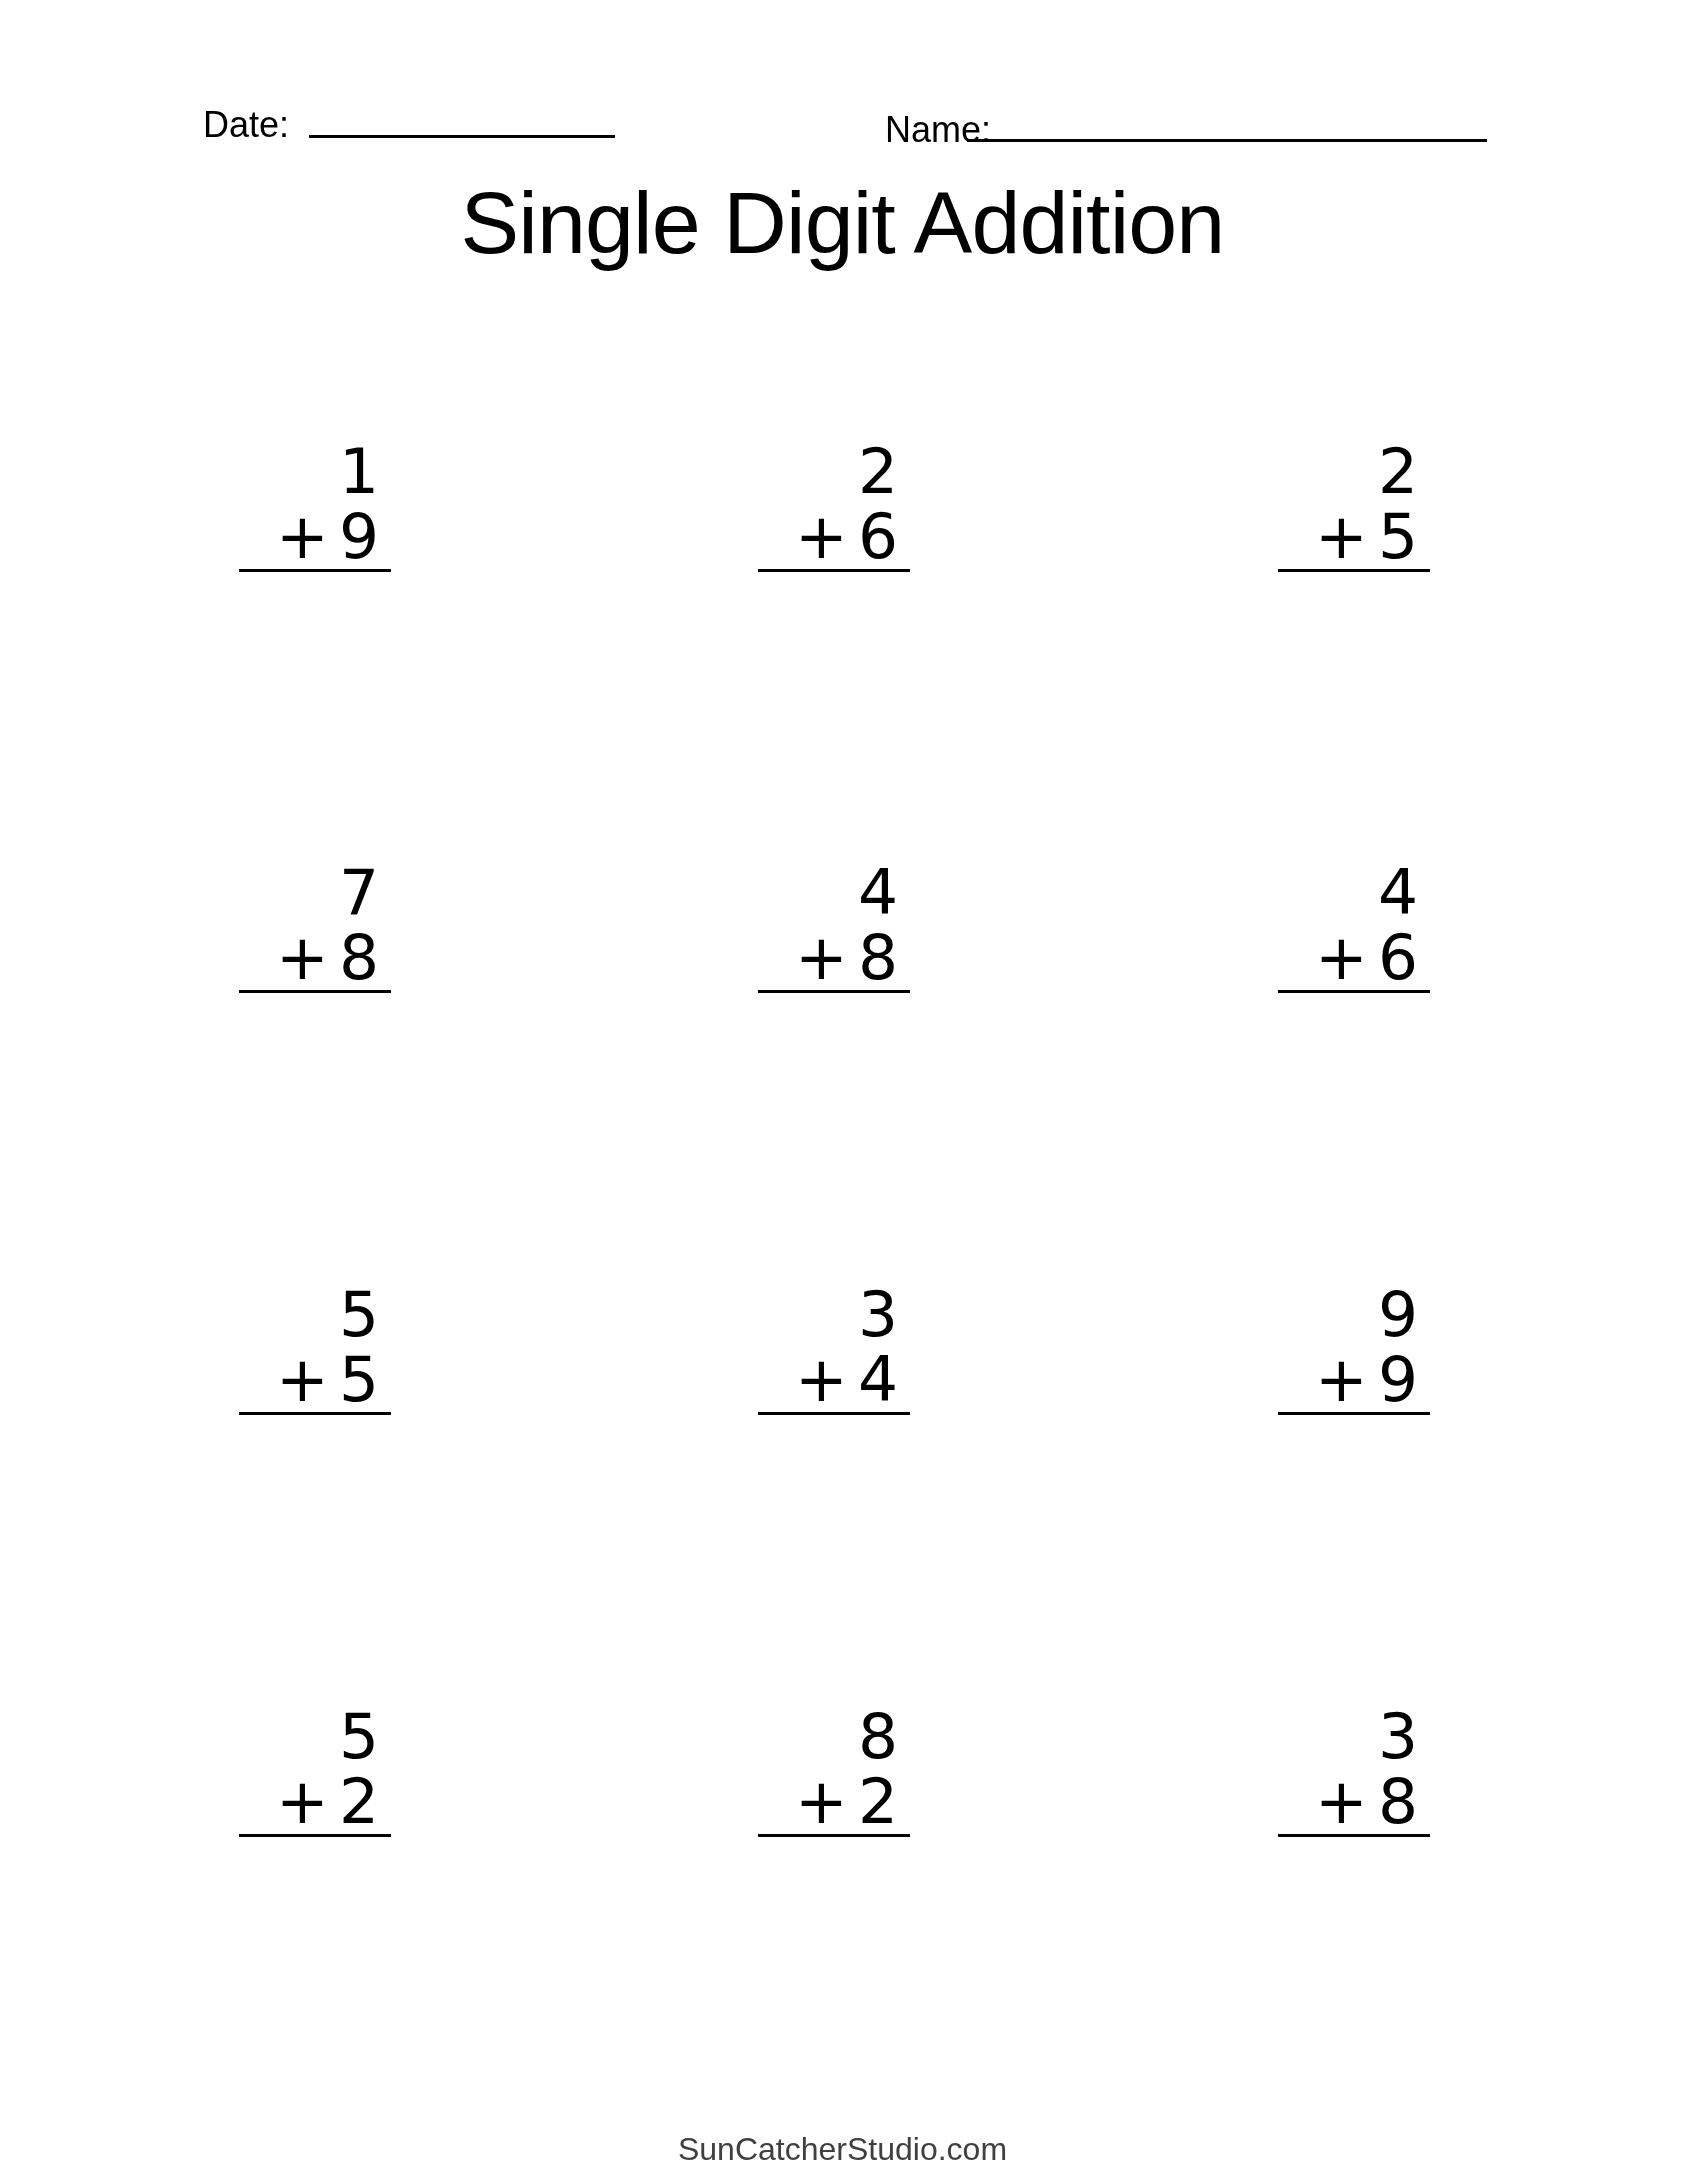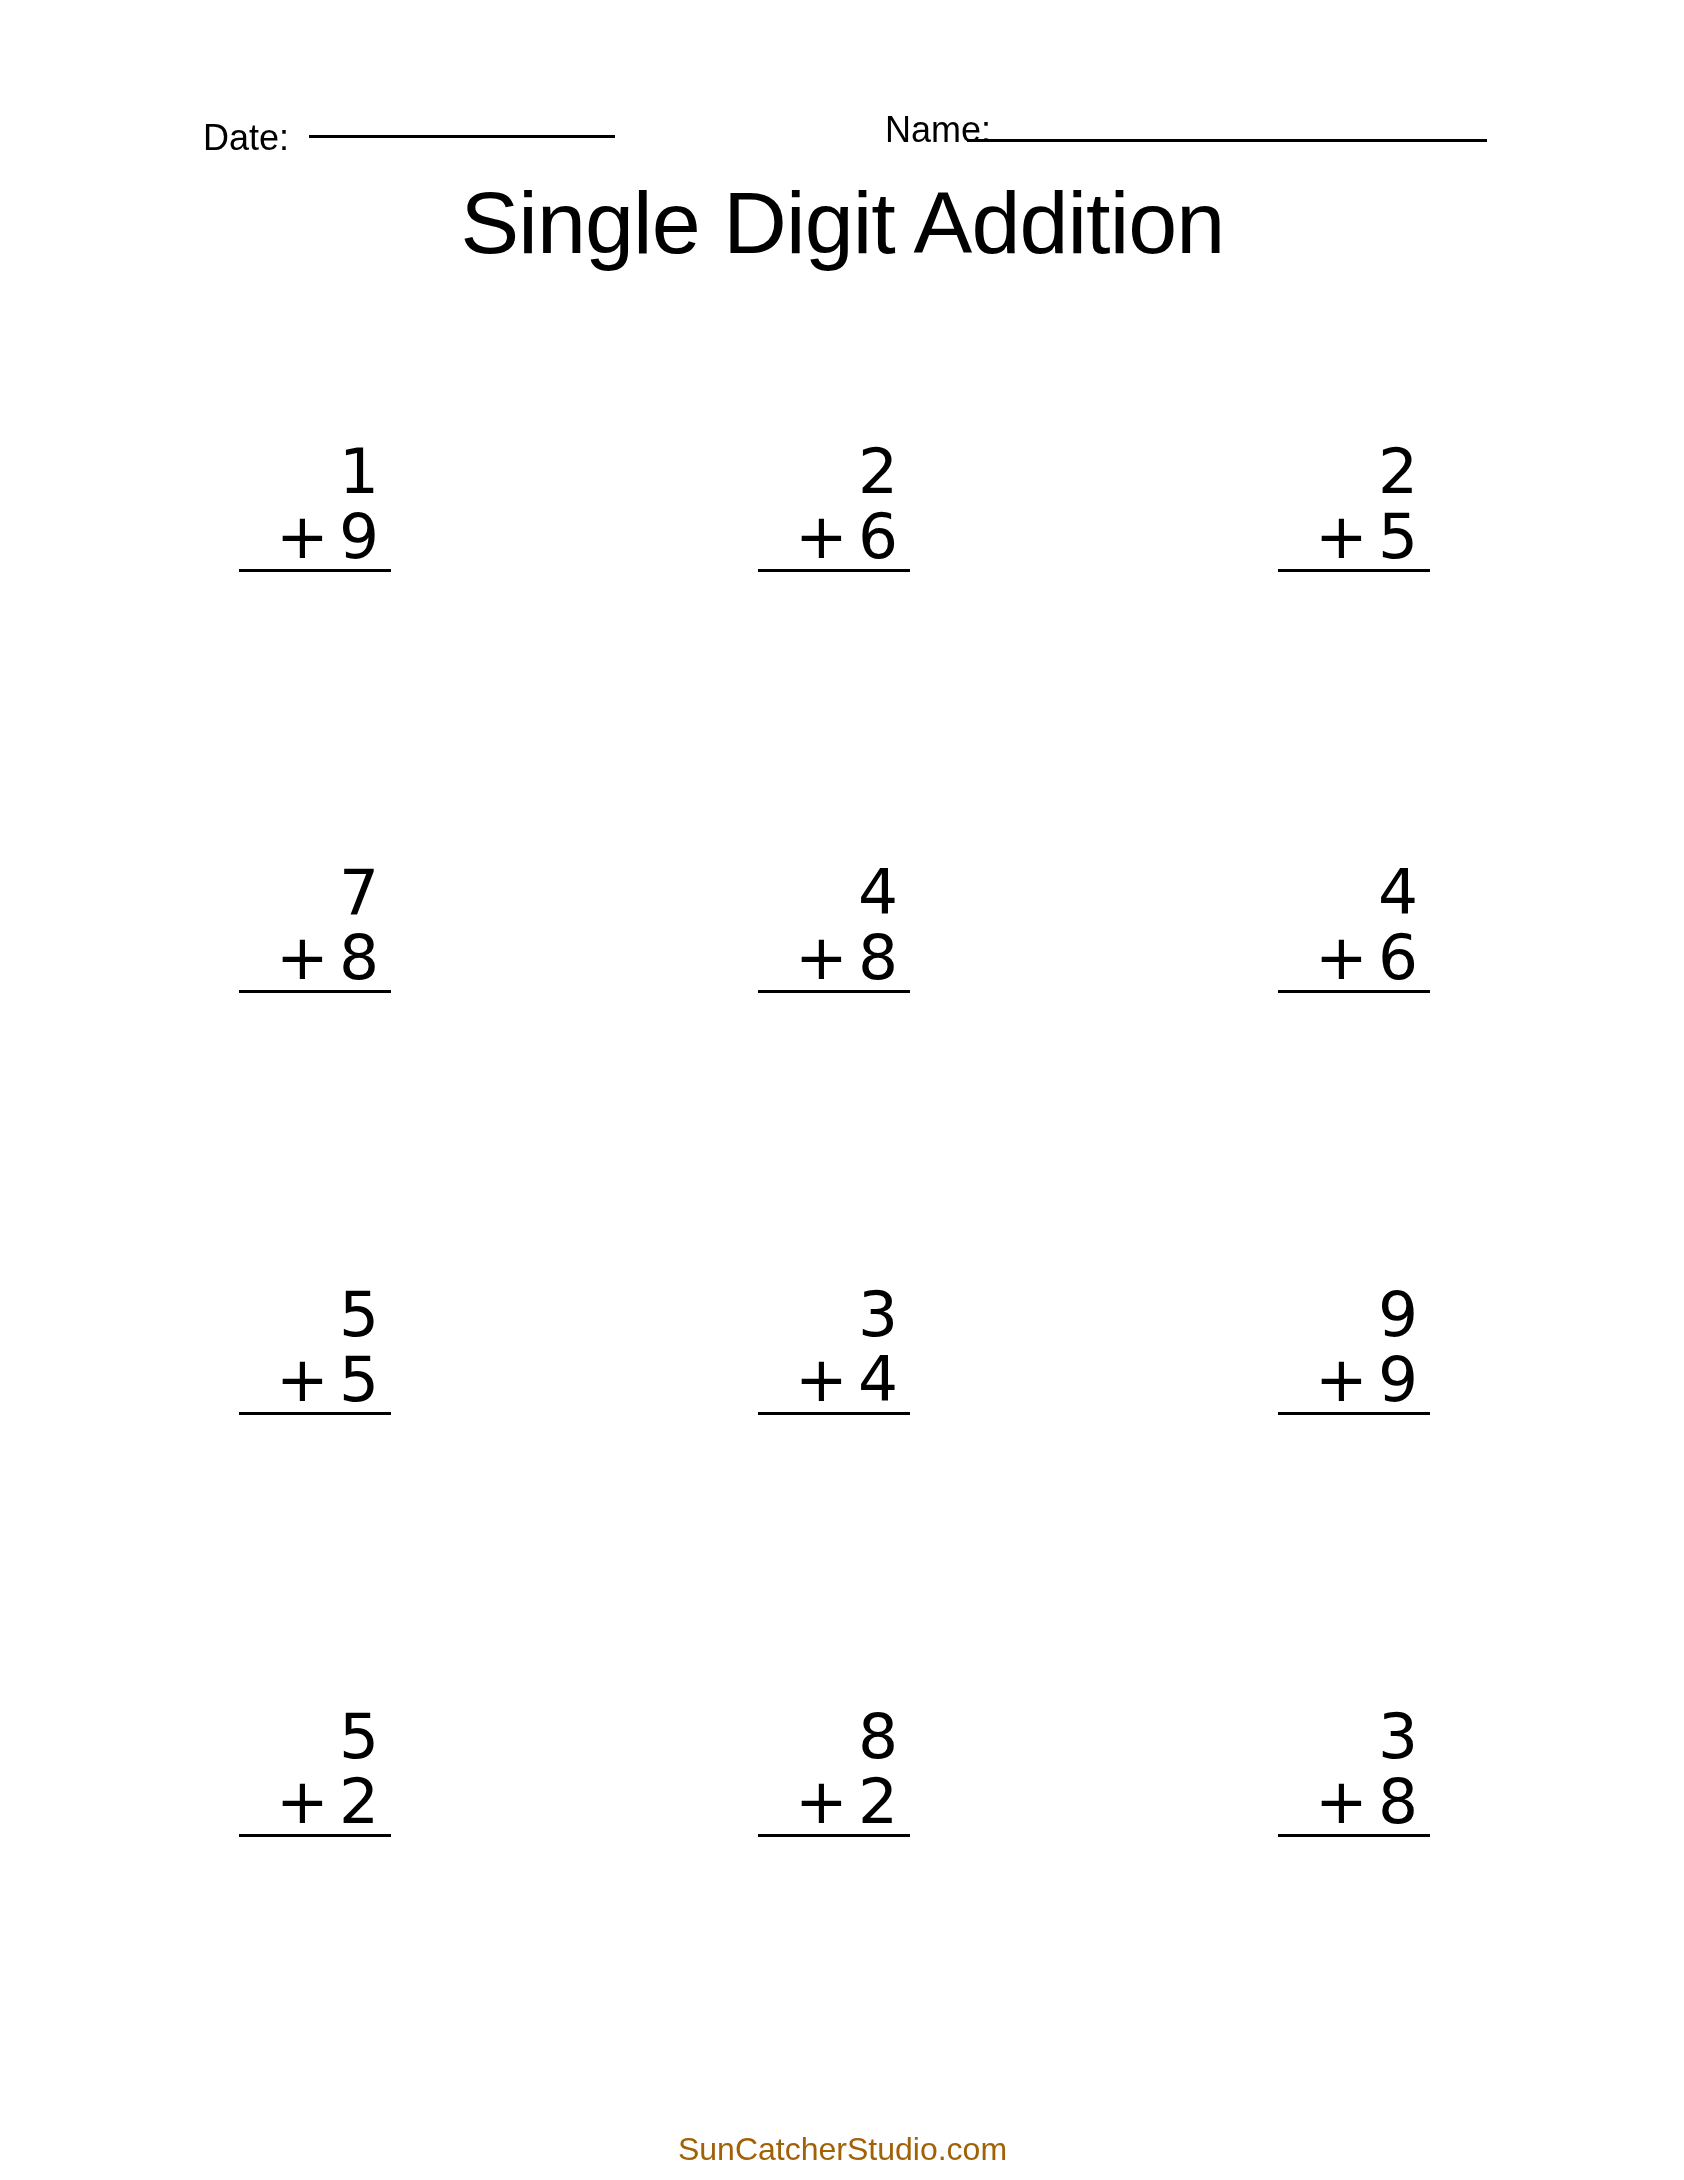--- a/index.html
+++ b/index.html
@@ -16,21 +16,21 @@
     color: #000000;
     overflow: hidden;
   }
   
   .hdr-label {
     position: absolute;
     font-size: 36px;
     line-height: 1;
     color: #000;
   }
-  #date-label { left: 203px; top: 120px; }
+  #date-label { left: 203px; top: 107px; }
   #name-label { left: 841px; top: 112px; margin-left: 44px; }
   .write-line {
     position: absolute;
     height: 3.4px;
     background: #000;
   }
   #date-line { left: 309px; top: 135px; width: 306px; }
   #name-line { left: 967px; top: 139px; width: 520px; }
 
   
@@ -96,21 +96,21 @@
 
   
   .footer {
     position: absolute;
     left: 0;
     top: 2133px;
     width: 100%;
     text-align: center;
     font-size: 32px;
     line-height: 1;
-    color: #a16207;
+    color: #404040;
   }
 </style>
 </head>
 <body>
 
 <div class="page">
 
   <span class="hdr-label" id="date-label">Date:</span>
   <div class="write-line" id="date-line"></div>
 

